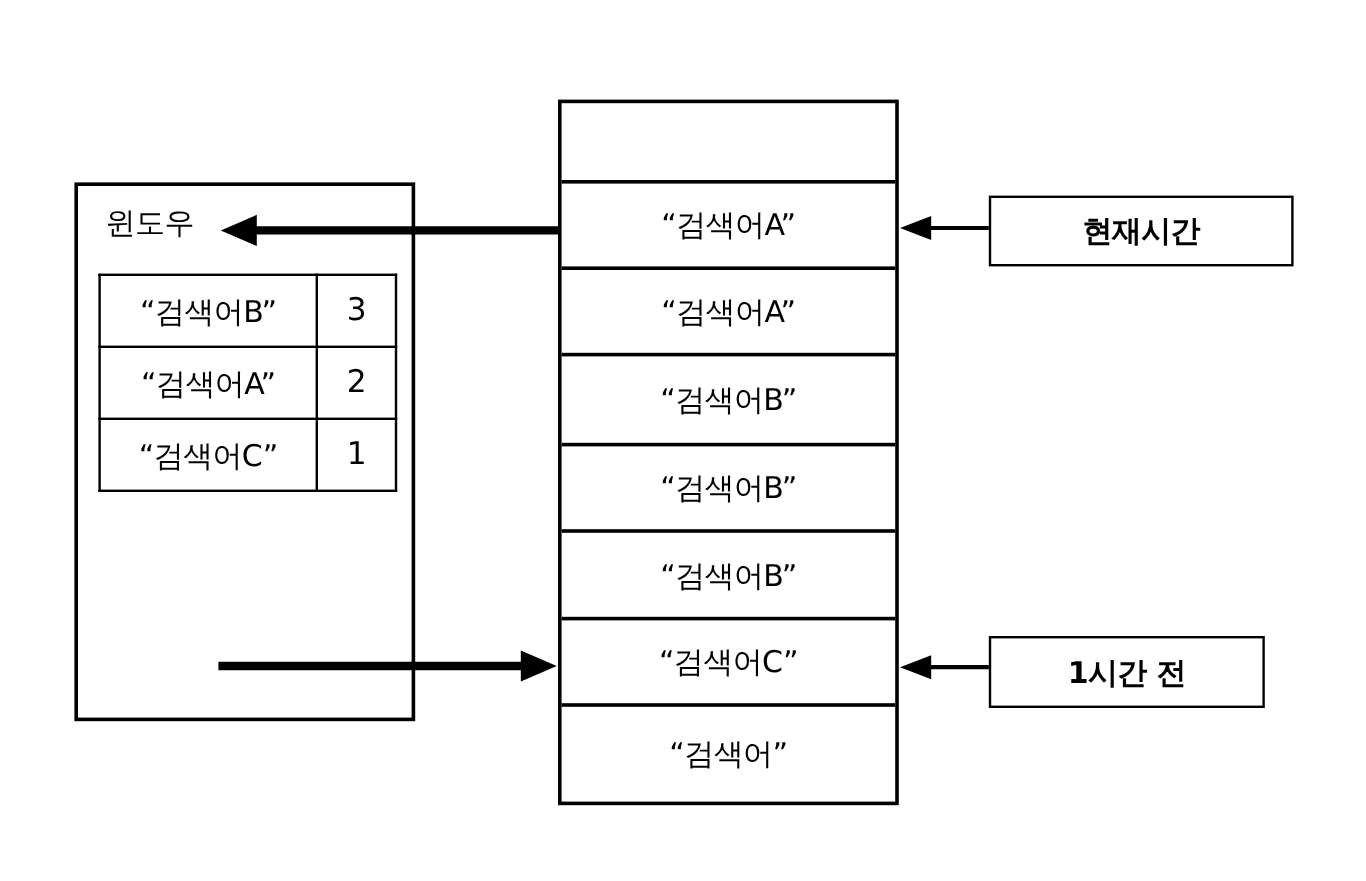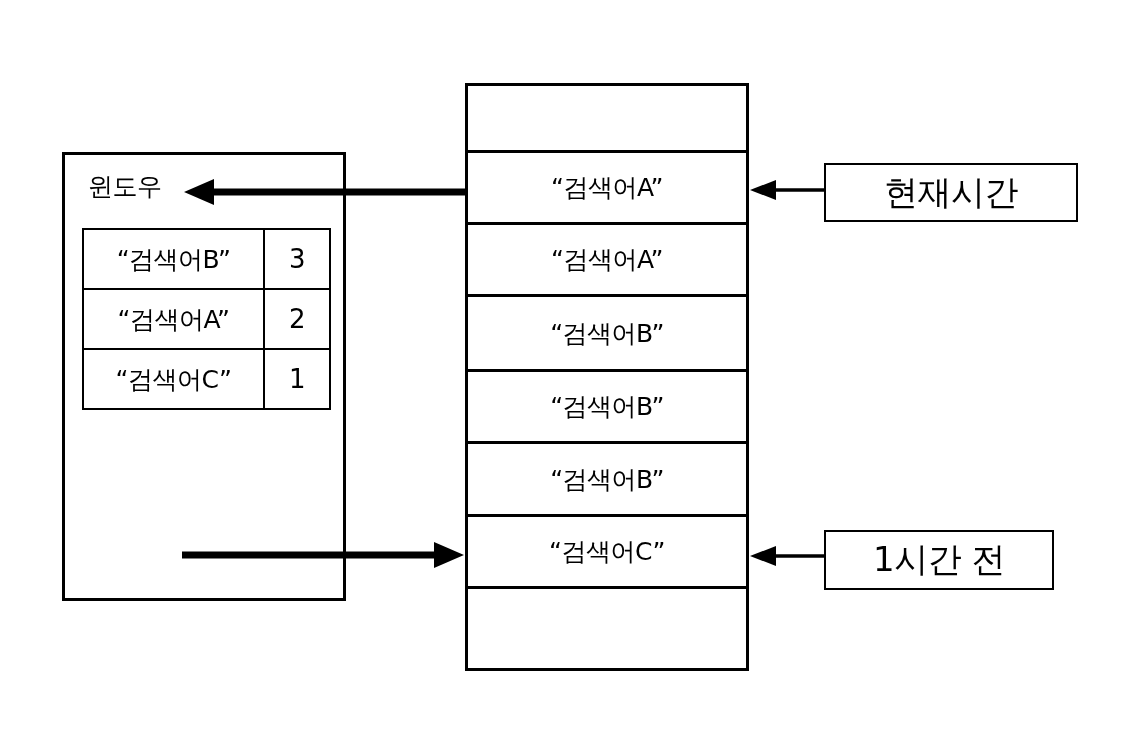--- a/index.html
+++ b/index.html
@@ -103,23 +103,24 @@
     width: 230px;
     height: 60px;
     border-width: 2px;
   }
   .time-label {
     width: 100%;
     height: 100%;
     display: flex;
     align-items: center;
     justify-content: center;
-    font-size: 34px;
+    font-size: 25px;
     letter-spacing: -0.5px;
     white-space: nowrap;
+    font-weight: bold;
   }
 
   
   #arrow-layer {
     position: absolute;
     left: 0;
     top: 0;
     width: 1138px;
     height: 734px;
     pointer-events: none;
@@ -150,20 +151,21 @@
 </table>
 
 <div class="box" id="stream-column">
   <div class="stream-row" style="top:0px;height:67px;"></div>
   <div class="stream-row" style="top:67px;height:72px;">“검색어A”</div>
   <div class="stream-row" style="top:139px;height:72px;">“검색어A”</div>
   <div class="stream-row" style="top:211px;height:75px;">“검색어B”</div>
   <div class="stream-row" style="top:286px;height:72px;">“검색어B”</div>
   <div class="stream-row" style="top:358px;height:73px;">“검색어B”</div>
   <div class="stream-row" style="top:431px;height:72px;">“검색어C”</div>
+  <div class="stream-row last" style="top:503px;height:79px;">“검색어”</div>
 </div>
 
 <div class="box" id="box-now">
   <div class="time-label">현재시간</div>
 </div>
 
 <div class="box" id="box-hour-ago">
   <div class="time-label">1시간 전</div>
 </div>
 

